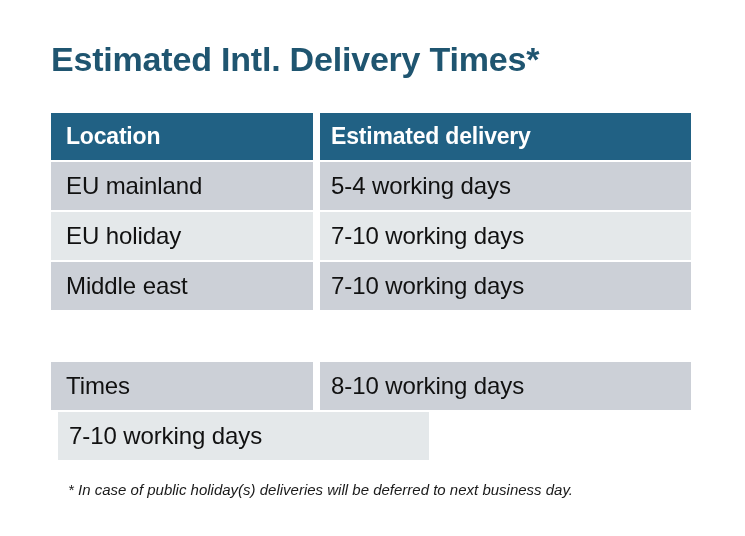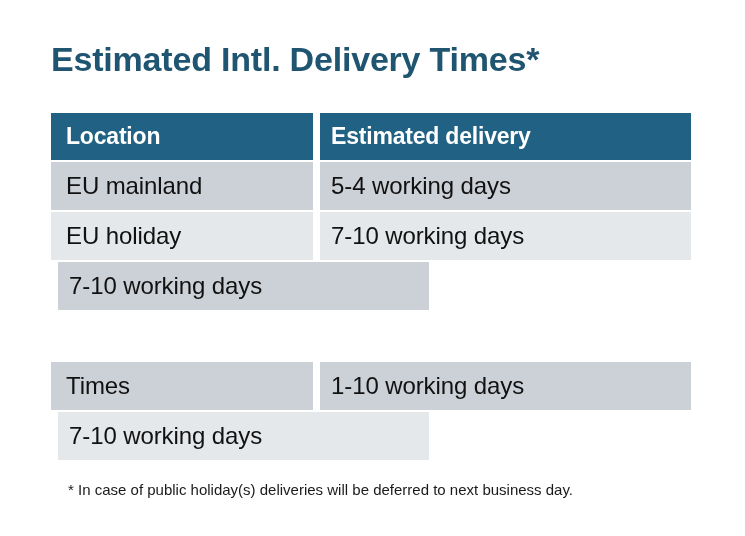--- a/index.html
+++ b/index.html
@@ -102,20 +102,21 @@
 
   
   .footnote {
     position: absolute;
     left: 68px;
     top: 480px;
     font-size: 15px;
     line-height: 20px;
     color: #1a1a1a;
     white-space: nowrap;
+    font-style: italic;
   }
 </style>
 </head>
 <body>
 
 <div id="page">
 
   <div class="page-title">Estimated Intl. Delivery Times*</div>
 
   <div class="delivery-table">
@@ -132,32 +133,33 @@
       <div class="cell cell-delivery">5-4 working days</div>
     </div>
 
     <div class="table-row body-row row-even">
       <div class="cell cell-location">EU holiday</div>
       <div class="cell cell-spacer"></div>
       <div class="cell cell-delivery">7-10 working days</div>
     </div>
 
     <div class="table-row body-row row-odd">
+      <div class="cell cell-location">Middle east</div>
       <div class="cell cell-spacer"></div>
       <div class="cell cell-delivery">7-10 working days</div>
     </div>
 
     <div class="table-row body-row row-even">
       <div class="cell cell-spacer"></div>
     </div>
 
     <div class="table-row body-row row-odd">
       <div class="cell cell-location">Times</div>
       <div class="cell cell-spacer"></div>
-      <div class="cell cell-delivery">1-10 working days</div>
+      <div class="cell cell-delivery">8-10 working days</div>
     </div>
 
     <div class="table-row body-row row-even">
       <div class="cell cell-spacer"></div>
       <div class="cell cell-delivery">7-10 working days</div>
     </div>
 
   </div>
 
   <div class="footnote">* In case of public holiday(s) deliveries will be deferred to next business day.</div>

